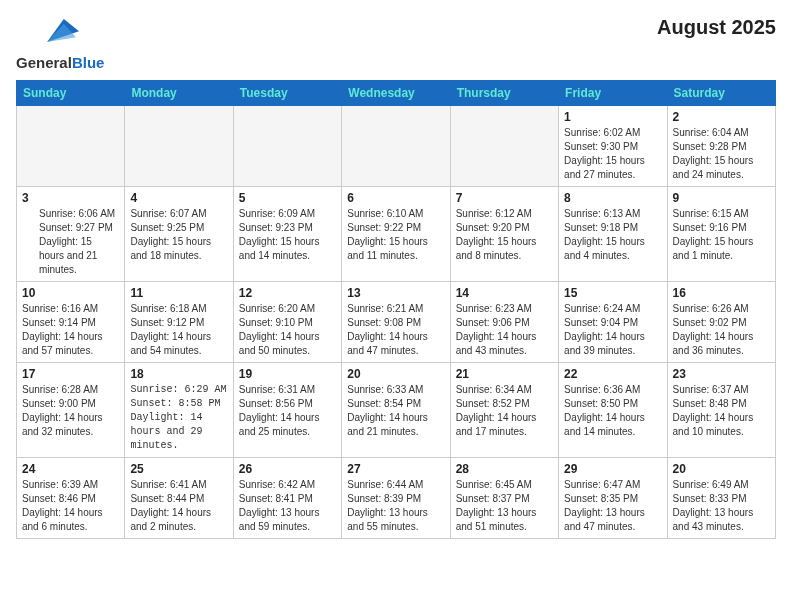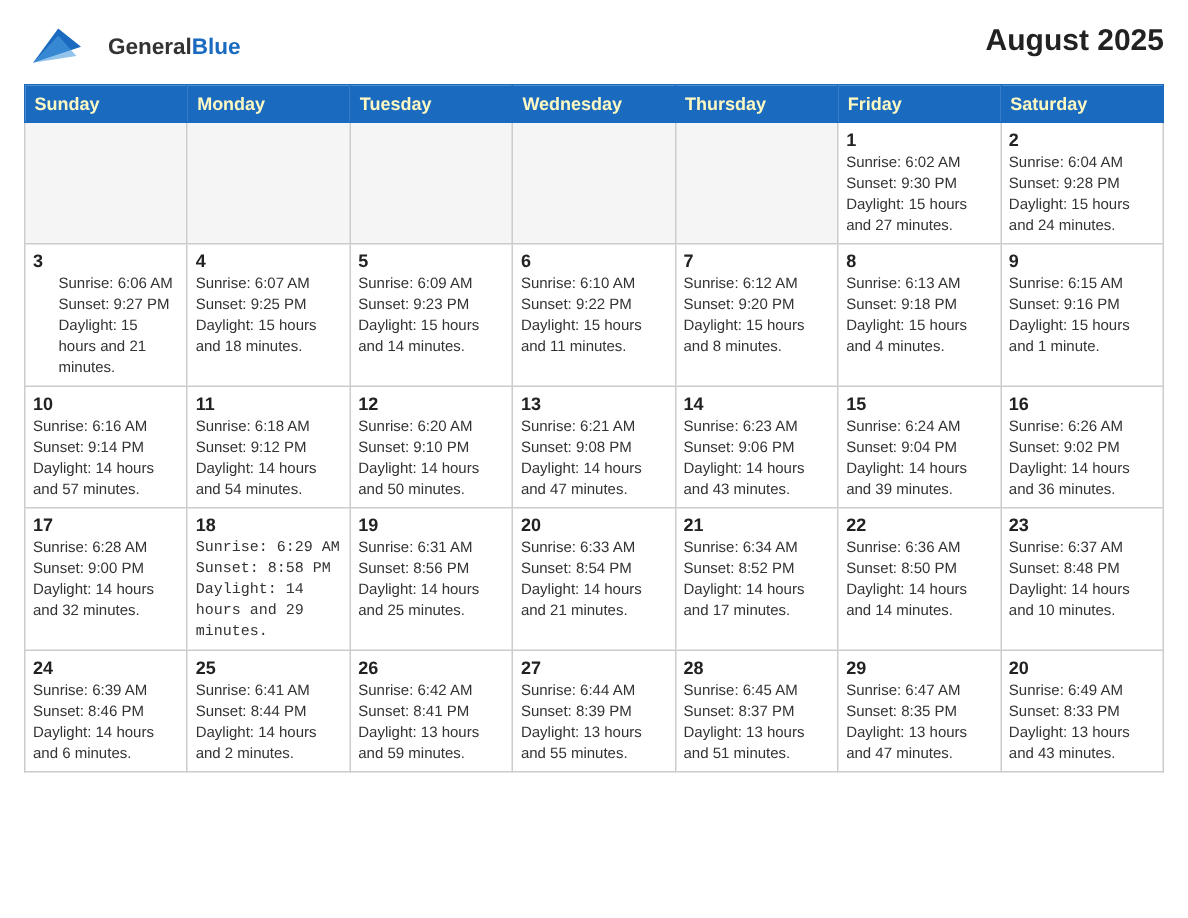--- a/index.html
+++ b/index.html
@@ -12,21 +12,22 @@
     }
     .header {
       display: flex;
       justify-content: space-between;
       align-items: flex-start;
       margin-bottom: 8px;
     }
     .logo {
       display: flex;
       align-items: center;
-      gap: 18px;
+      gap: 6px;
+      flex-direction: column;
     }
     .logo-icon {
       width: 38px;
       height: 32px;
     }
     .title-block {
       text-align: right;
     }
     .month-year {
       font-size: 20px;
@@ -37,21 +38,21 @@
       font-size: 14px;
       color: #444;
     }
     .calendar {
       width: 100%;
       border-collapse: collapse;
       font-size: 10.5px;
     }
     .calendar th {
       background: #1a6abf;
-      color: #fef9c3;
+      color: #5eead4;
       text-align: left;
       padding: 5px 6px;
       font-size: 12px;
       border: 1px solid #1a6abf;
     }
     .calendar td {
       border: 1px solid #ccc;
       vertical-align: top;
       padding: 4px 5px;
       width: calc(100% / 7);

